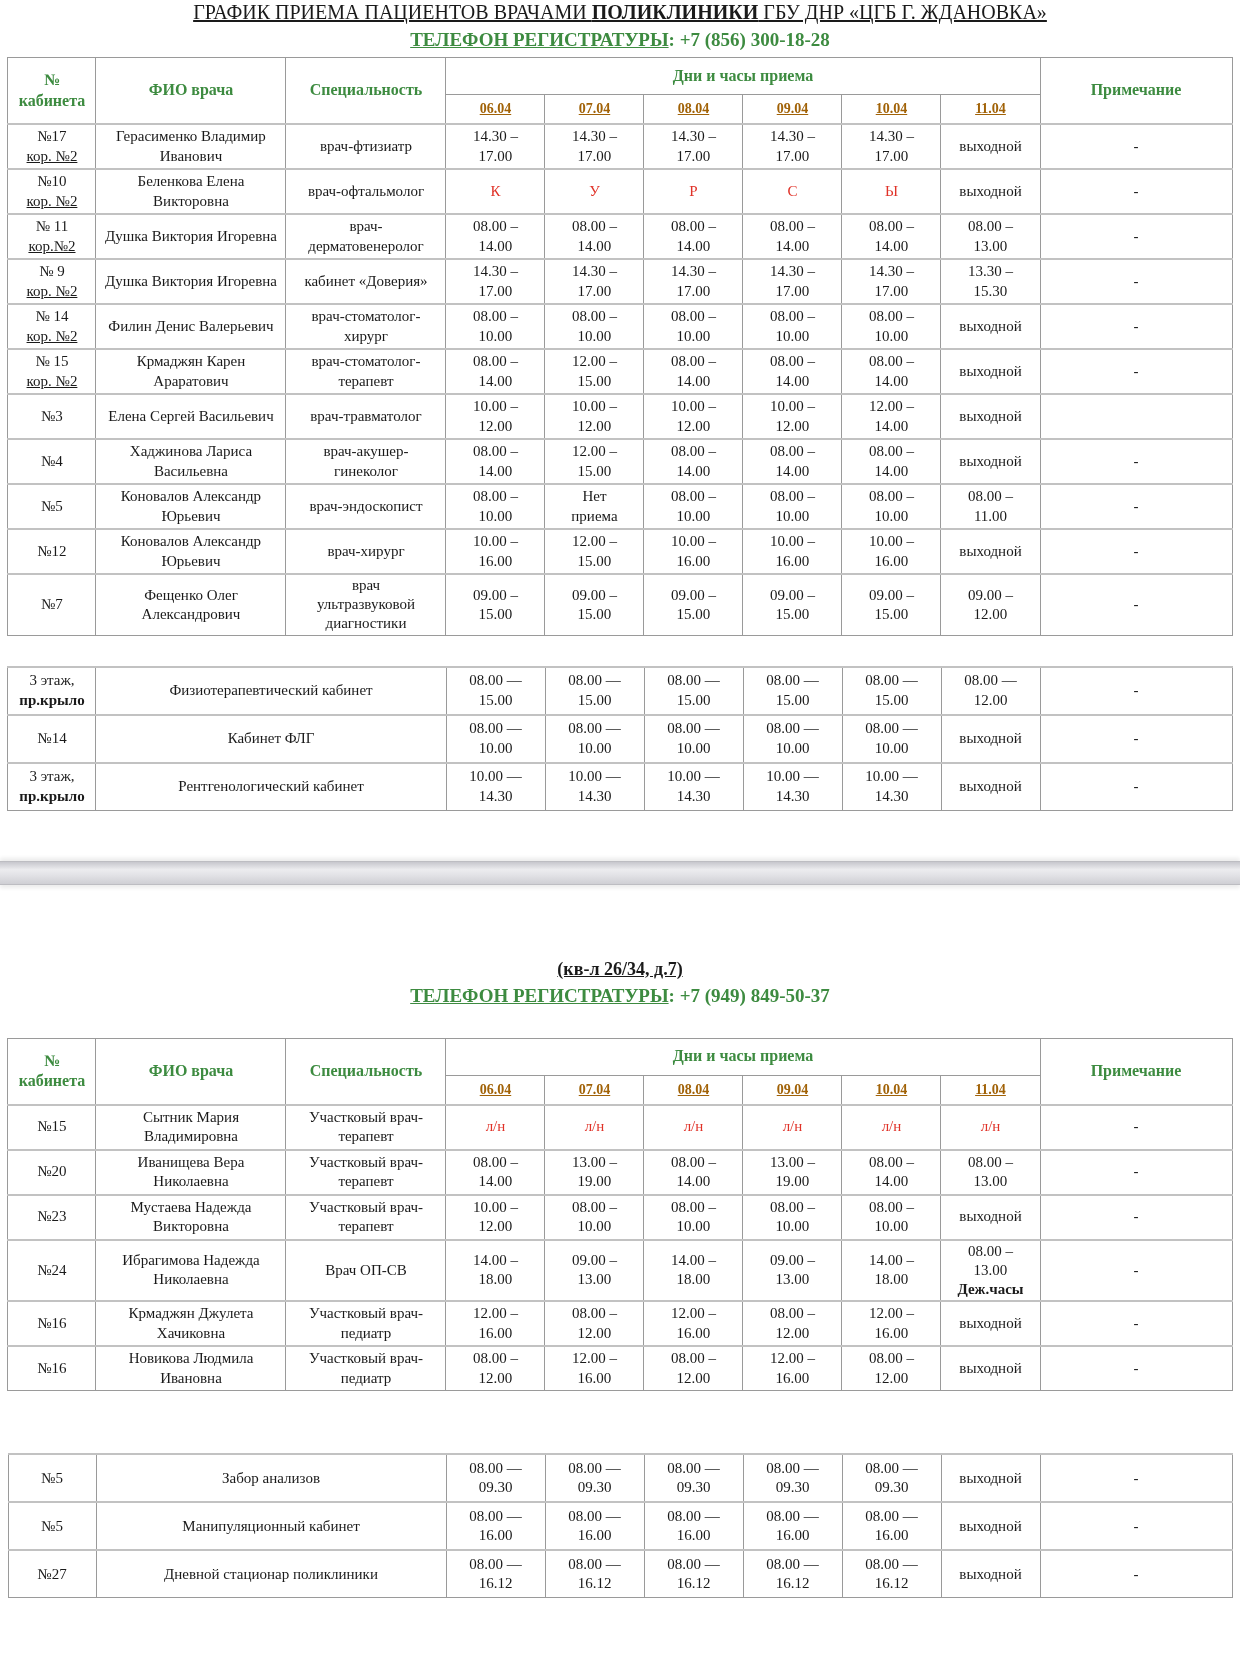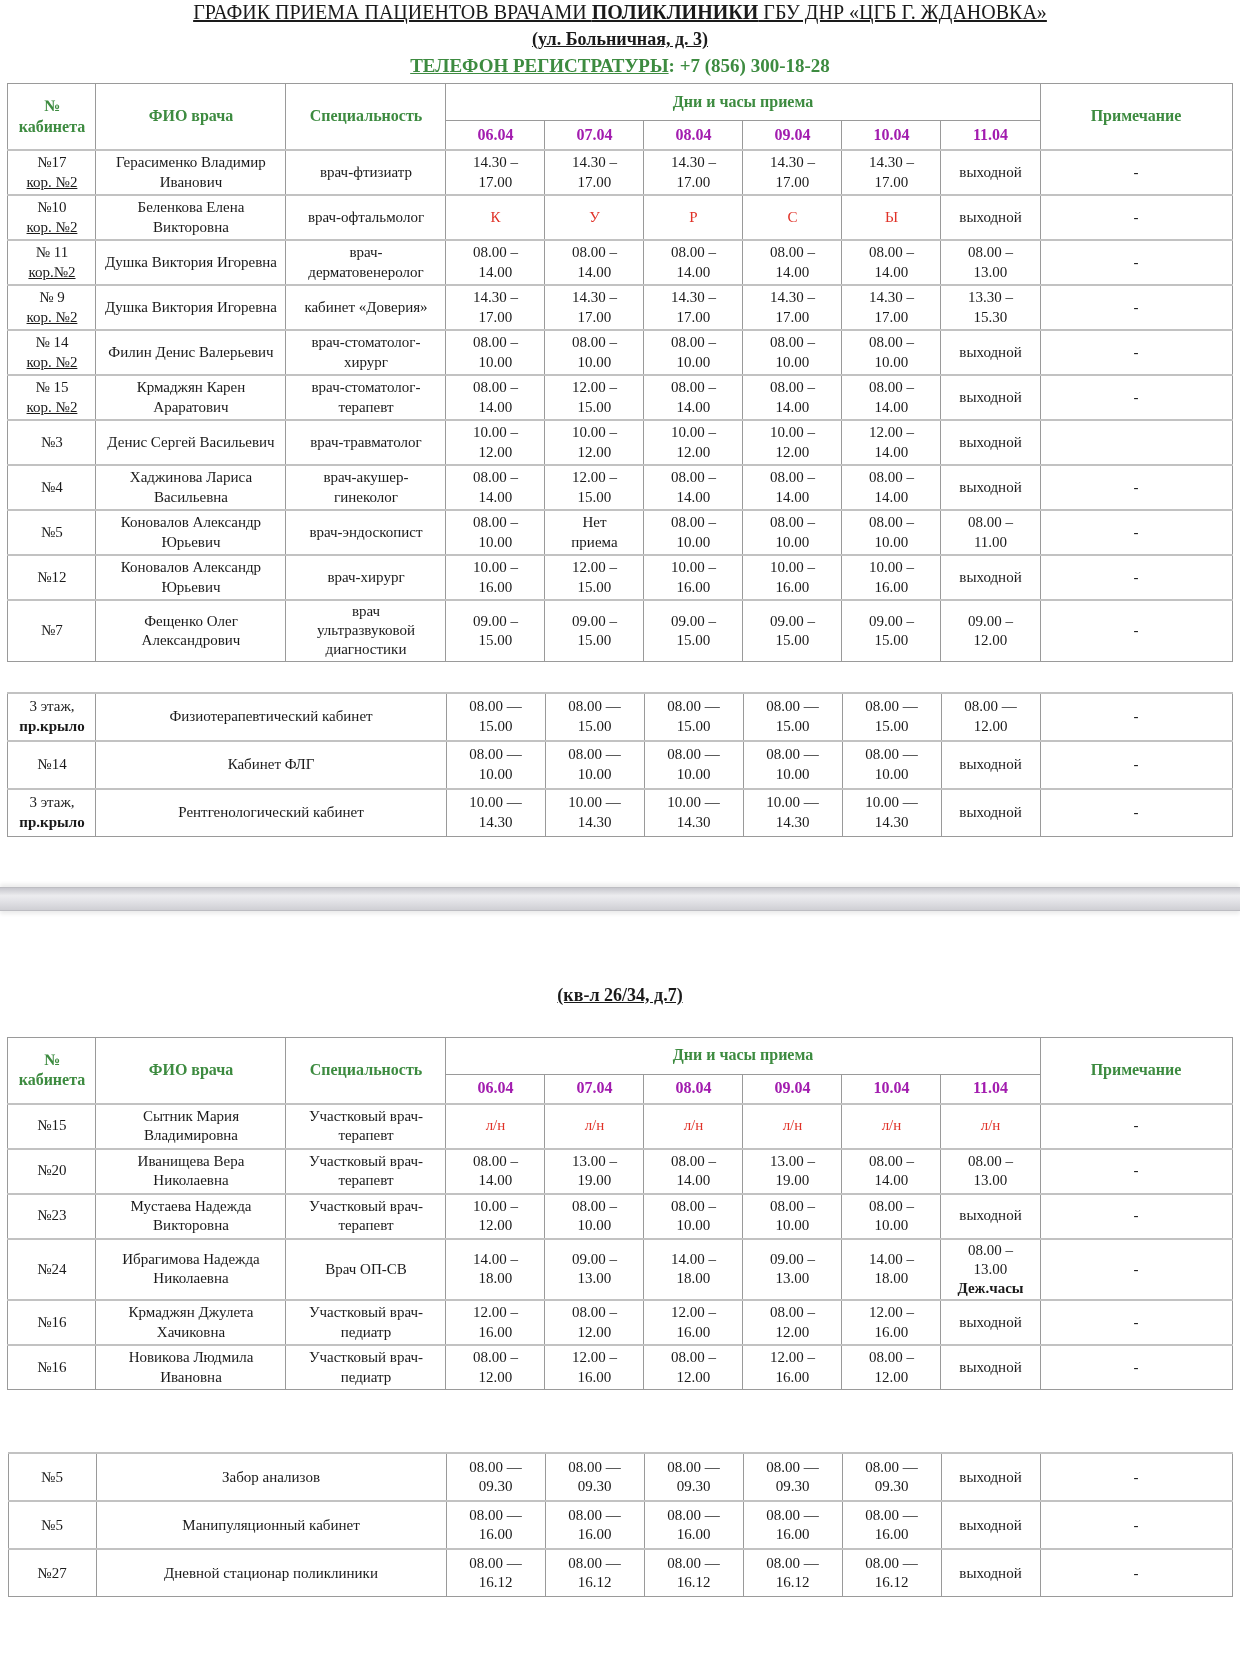--- a/index.html
+++ b/index.html
@@ -32,21 +32,21 @@
   table.tbl th,table.tbl td{
     border:1px solid #9a9a9a;
     text-align:center;vertical-align:middle;
     padding:1px 3px;font-size:15px;line-height:1.28;
     overflow:hidden;
   }
   table.tbl tbody tr{border-top:2px solid #c2c2c2;}
   table.tbl th{
     color:var(--green);font-weight:bold;font-size:16px;height:34px;
   }
-  table.tbl th.th-date{color:#a21caf;font-size:16px;height:26px;}
+  table.tbl th.th-date{color:#a16207;font-size:14px;height:26px;text-decoration:underline;}
   #t1{margin-top:5px;}
   #t1x{margin-top:30px;}
   #t2{margin-top:30px;}
   #t2x{margin-top:62px;}
   #t1 tbody td,#t2 tbody td{height:41px;}
   #t1x td,#t2x td{height:44px;}
   .cab-main{font-weight:normal;}
   .cab-sub{text-decoration:underline;}
   .cab-sub.bold{font-weight:bold;text-decoration:none;}
   td.room-name{text-align:left;padding-left:7px;}
@@ -60,21 +60,20 @@
   }
   .s2{padding-top:70px;}
 </style>
 </head>
 <body>
 
 <div class="doc">
 
   <section class="s1">
     <div class="center title"><span>ГРАФИК ПРИЕМА ПАЦИЕНТОВ ВРАЧАМИ </span><b>ПОЛИКЛИНИКИ</b><span> ГБУ ДНР «ЦГБ Г. ЖДАНОВКА»</span></div>
-    <div class="center address">(ул. Больничная, д. 3)</div>
     <div class="center phone"><span class="lbl">ТЕЛЕФОН РЕГИСТРАТУРЫ</span><span>: +7 (856) 300-18-28</span></div>
     <table class="tbl" id="t1">
         <colgroup>
           <col style="width: 88px;">
           <col style="width: 190px;">
           <col style="width: 160px;">
           <col style="width: 99px;">
           <col style="width: 99px;">
           <col style="width: 99px;">
           <col style="width: 99px;">
@@ -301,21 +300,21 @@
             </td>
             <td class="day">
               <div>выходной</div>
             </td>
             <td class="note">-</td>
           </tr>
           <tr>
             <td class="cab">
               <div class="cab-main">№3</div>
             </td>
-            <td class="doc">Денис Сергей Васильевич</td>
+            <td class="doc">Елена Сергей Васильевич</td>
             <td class="spec">
               <div>врач-травматолог</div>
             </td>
             <td class="day">
               <div>10.00 –</div>
               <div>12.00</div>
             </td>
             <td class="day">
               <div>10.00 –</div>
               <div>12.00</div>
@@ -584,20 +583,21 @@
             <td class="note">-</td>
           </tr>
         </tbody>
       </table>
   </section>
 
   <div class="page-break"></div>
 
   <section class="s2">
     <div class="center address">(кв-л 26/34, д.7)</div>
+    <div class="center phone"><span class="lbl">ТЕЛЕФОН РЕГИСТРАТУРЫ</span><span>: +7 (949) 849-50-37</span></div>
     <table class="tbl" id="t2">
         <colgroup>
           <col style="width: 88px;">
           <col style="width: 190px;">
           <col style="width: 160px;">
           <col style="width: 99px;">
           <col style="width: 99px;">
           <col style="width: 99px;">
           <col style="width: 99px;">
           <col style="width: 99px;">

